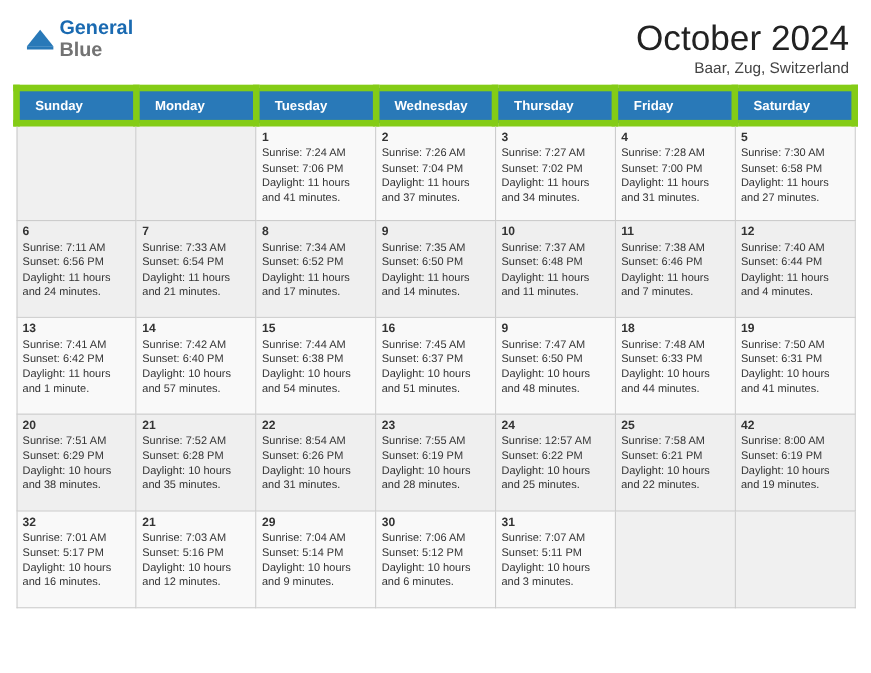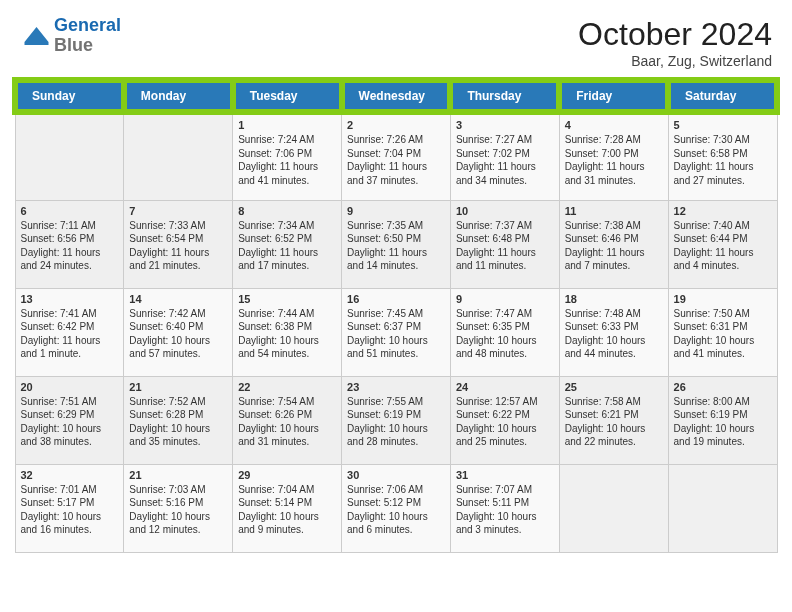--- a/index.html
+++ b/index.html
@@ -247,21 +247,21 @@
             <td>
               <span class="day-num">16</span>
               <div class="day-info">Sunrise: 7:45 AM
 Sunset: 6:37 PM
 Daylight: 10 hours
 and 51 minutes.</div>
             </td>
             <td>
               <span class="day-num">9</span>
               <div class="day-info">Sunrise: 7:47 AM
-Sunset: 6:35 PM
+Sunset: 6:50 PM
 Daylight: 10 hours
 and 48 minutes.</div>
             </td>
             <td>
               <span class="day-num">18</span>
               <div class="day-info">Sunrise: 7:48 AM
 Sunset: 6:33 PM
 Daylight: 10 hours
 and 44 minutes.</div>
             </td>
@@ -283,21 +283,21 @@
             </td>
             <td>
               <span class="day-num">21</span>
               <div class="day-info">Sunrise: 7:52 AM
 Sunset: 6:28 PM
 Daylight: 10 hours
 and 35 minutes.</div>
             </td>
             <td>
               <span class="day-num">22</span>
-              <div class="day-info">Sunrise: 7:54 AM
+              <div class="day-info">Sunrise: 8:54 AM
 Sunset: 6:26 PM
 Daylight: 10 hours
 and 31 minutes.</div>
             </td>
             <td>
               <span class="day-num">23</span>
               <div class="day-info">Sunrise: 7:55 AM
 Sunset: 6:19 PM
 Daylight: 10 hours
 and 28 minutes.</div>
@@ -310,21 +310,21 @@
 and 25 minutes.</div>
             </td>
             <td>
               <span class="day-num">25</span>
               <div class="day-info">Sunrise: 7:58 AM
 Sunset: 6:21 PM
 Daylight: 10 hours
 and 22 minutes.</div>
             </td>
             <td>
-              <span class="day-num">26</span>
+              <span class="day-num">42</span>
               <div class="day-info">Sunrise: 8:00 AM
 Sunset: 6:19 PM
 Daylight: 10 hours
 and 19 minutes.</div>
             </td>
           </tr>
           <tr>
             <td>
               <span class="day-num">32</span>
               <div class="day-info">Sunrise: 7:01 AM

